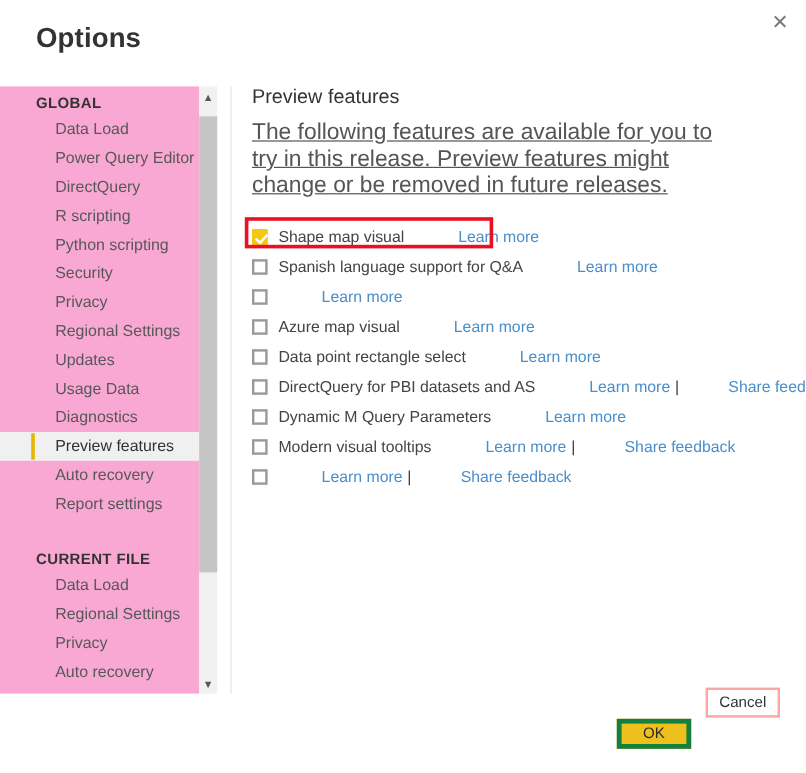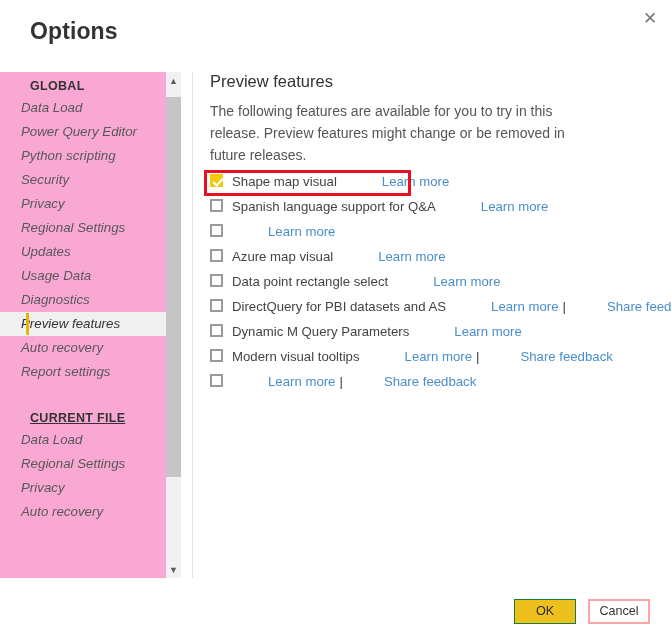--- a/index.html
+++ b/index.html
@@ -61,34 +61,33 @@
   }
 
   .group-header {
     font-size: 12.5px;
     font-weight: bold;
     color: #333333;
     letter-spacing: 0.3px;
     padding-left: 30px;
   }
   .group-global { margin-top: 7px; }
-  .group-current { margin-top: 27px; text-decoration: underline; }
+  .group-current { margin-top: 27px; }
 
   .nav-list { margin-top: 3px; }
 
   .nav-item {
     position: relative;
     height: 24px;
     line-height: 24px;
-    padding-left: 21px;
+    padding-left: 46px;
     font-size: 13.3px;
     color: #585858;
     cursor: pointer;
     white-space: nowrap;
-    font-style: italic;
   }
   .nav-item.selected {
     background: #f0f0f0;
     color: #333333;
   }
   .nav-item.selected::before {
     content: "";
     position: absolute;
     left: 26px;
     top: 1px;
@@ -148,31 +147,33 @@
     width: 440px;
   }
 
   .section-title {
     font-size: 16.5px;
     color: #333333;
     margin-bottom: 9px;
   }
 
   .section-desc {
-    font-size: 14px;
+    font-size: 19px;
     color: #555555;
     line-height: 22px;
     width: 390px;
-    margin-bottom: 8px;
+    margin-bottom: 19px;
+    text-decoration: underline;
   }
 
   .features { position: relative; }
 
   .feature-row {
     display: flex;
+    align-items: center;
     height: 25px;
     font-size: 13.2px;
     color: #444444;
     white-space: nowrap;
   }
 
   .cb {
     width: 13px;
     height: 13px;
     flex: 0 0 13px;
@@ -233,22 +234,23 @@
   .btn {
     width: 62px;
     height: 25px;
     font-size: 12.6px;
     font-family: "Liberation Sans", sans-serif;
     cursor: pointer;
     line-height: 1;
   }
   .btn-ok {
     background: #edc01d;
-    border: 1px solid #15803d;
+    border: 4px solid #15803d;
     color: #2b2b2b;
+    margin-top: 26px;
   }
   .btn-cancel {
     background: #ffffff;
     border: 2px solid #fca5a5;
     color: #333333;
   }
 </style>
 </head>
 <body>
 
@@ -256,20 +258,22 @@
 
   <button class="close-btn">✕</button>
 
   <div class="dialog-title">Options</div>
 
   <div class="sidebar" id="sidebar">
       <div class="group-header group-global">GLOBAL</div>
       <div class="nav-list">
         <div class="nav-item">Data Load</div>
         <div class="nav-item">Power Query Editor</div>
+        <div class="nav-item">DirectQuery</div>
+        <div class="nav-item">R scripting</div>
         <div class="nav-item">Python scripting</div>
         <div class="nav-item">Security</div>
         <div class="nav-item">Privacy</div>
         <div class="nav-item">Regional Settings</div>
         <div class="nav-item">Updates</div>
         <div class="nav-item">Usage Data</div>
         <div class="nav-item">Diagnostics</div>
         <div class="nav-item selected">Preview features</div>
         <div class="nav-item">Auto recovery</div>
         <div class="nav-item">Report settings</div>

